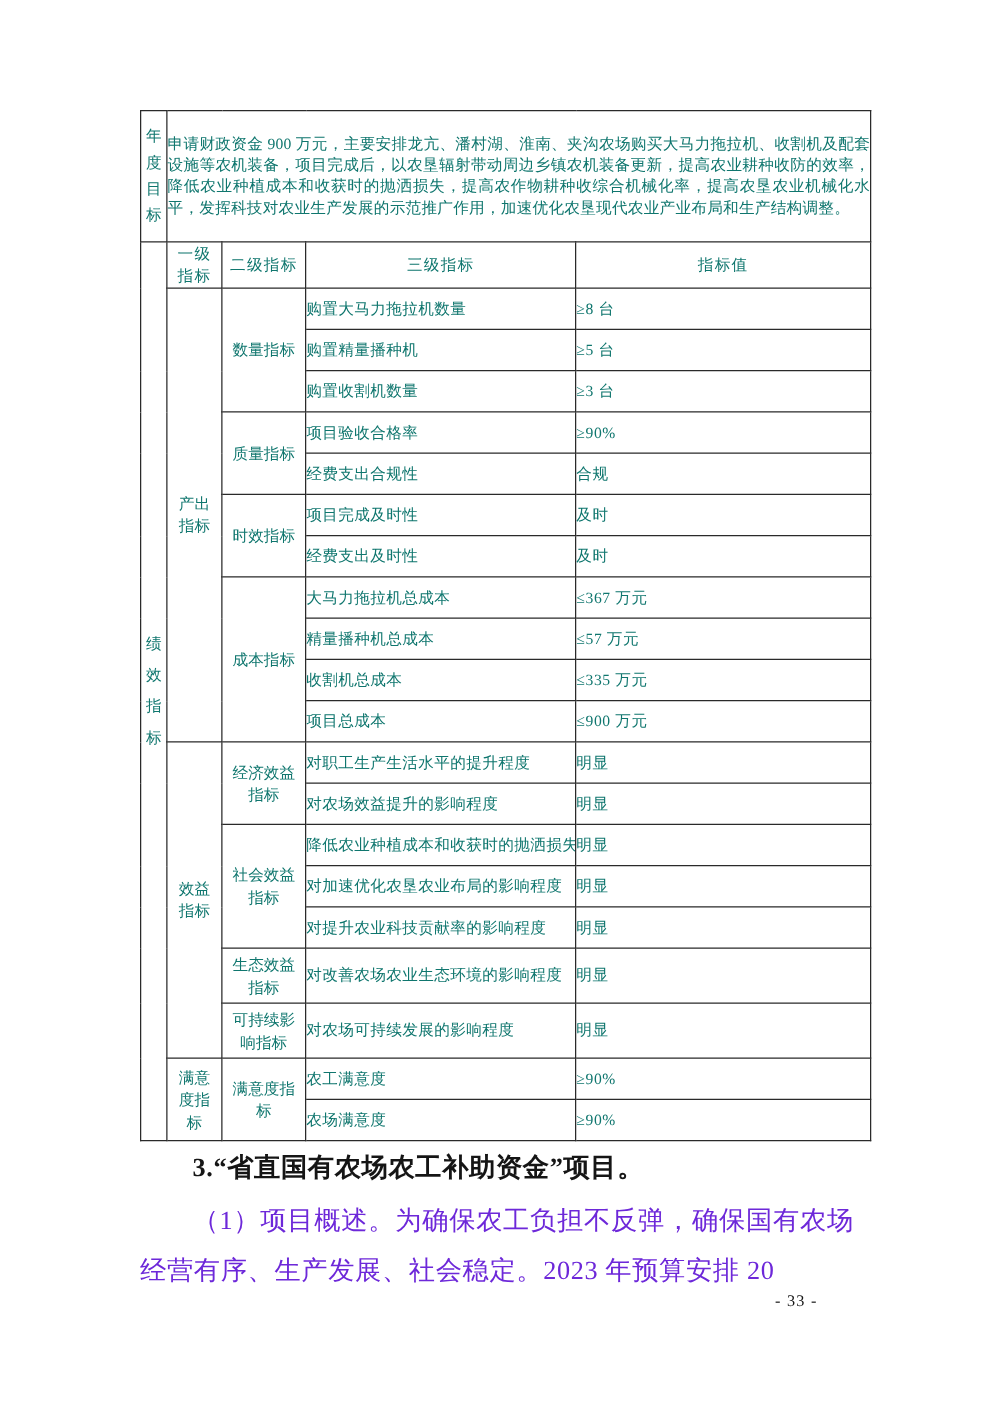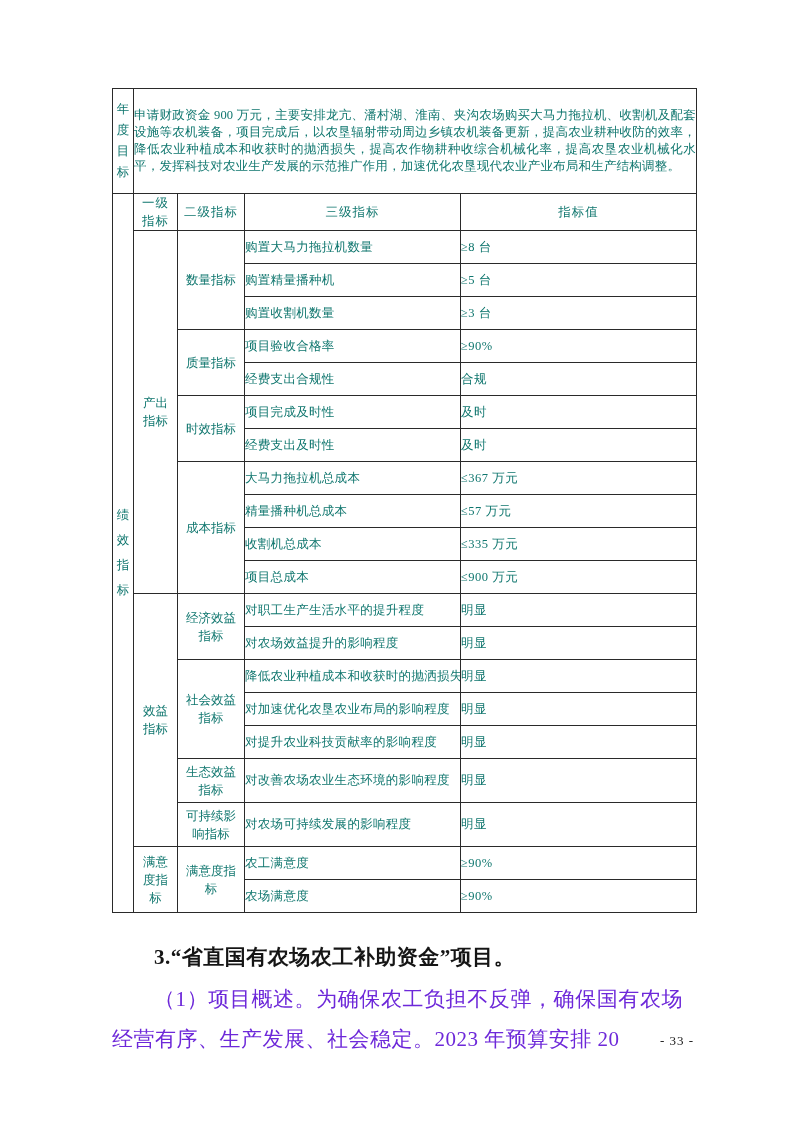--- a/index.html
+++ b/index.html
@@ -77,21 +77,21 @@
     overflow: hidden;
     letter-spacing: 0.3px;
     margin-left: 36px;
   }
   td.valcell { text-align: left; letter-spacing: 0.5px; }
 
   
   .textblock {
     position: absolute;
     left: 112px;
-    top: 930px;
+    top: 907px;
     width: 571px;
   }
   .section-heading {
     margin: 13px 0 0 0;
     font-size: 21px;
     font-weight: bold;
     line-height: 28px;
     text-indent: 42px;
     letter-spacing: 0.5px;
     color: #151515;
@@ -100,21 +100,21 @@
     margin: 8px 0 0 0;
     font-size: 21px;
     line-height: 40px;
     text-indent: 42px;
     text-align: justify;
     letter-spacing: 0.5px;
     color: #6d28d9;
   }
   .page-number {
     position: absolute;
-    left: 660px;
+    left: 620px;
     top: 1033px;
     font-size: 13px;
     letter-spacing: 1px;
     color: #151515;
   }
 </style>
 </head>
 <body>
 
 <div class="page">

